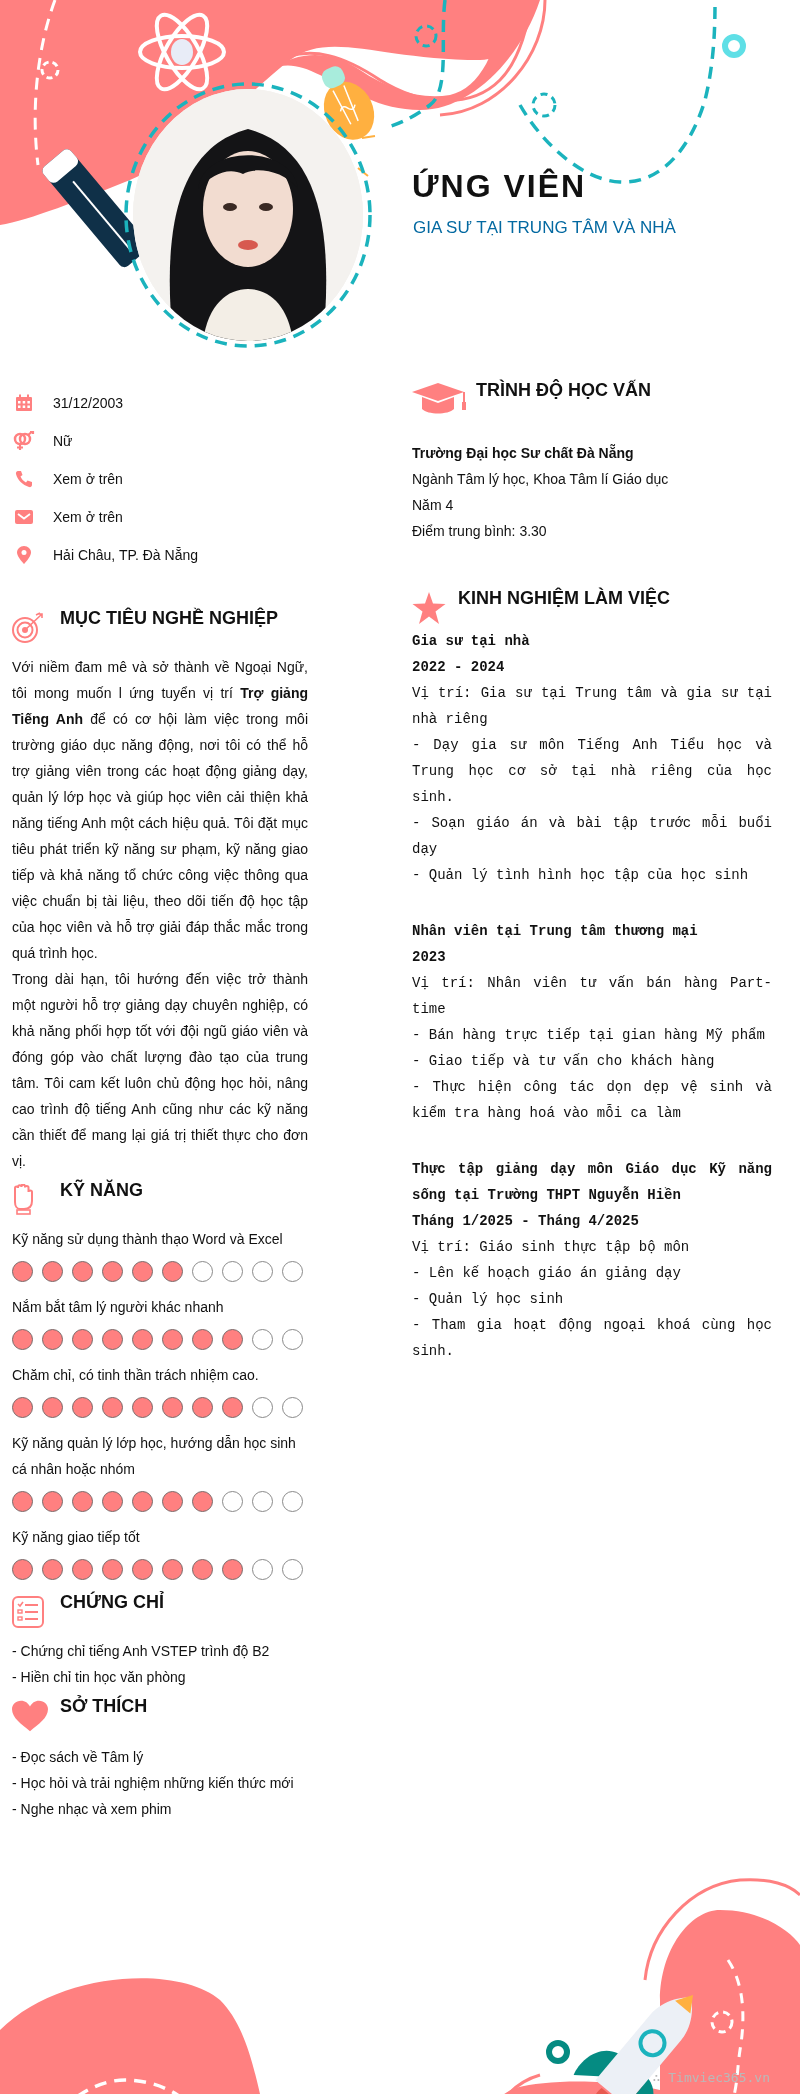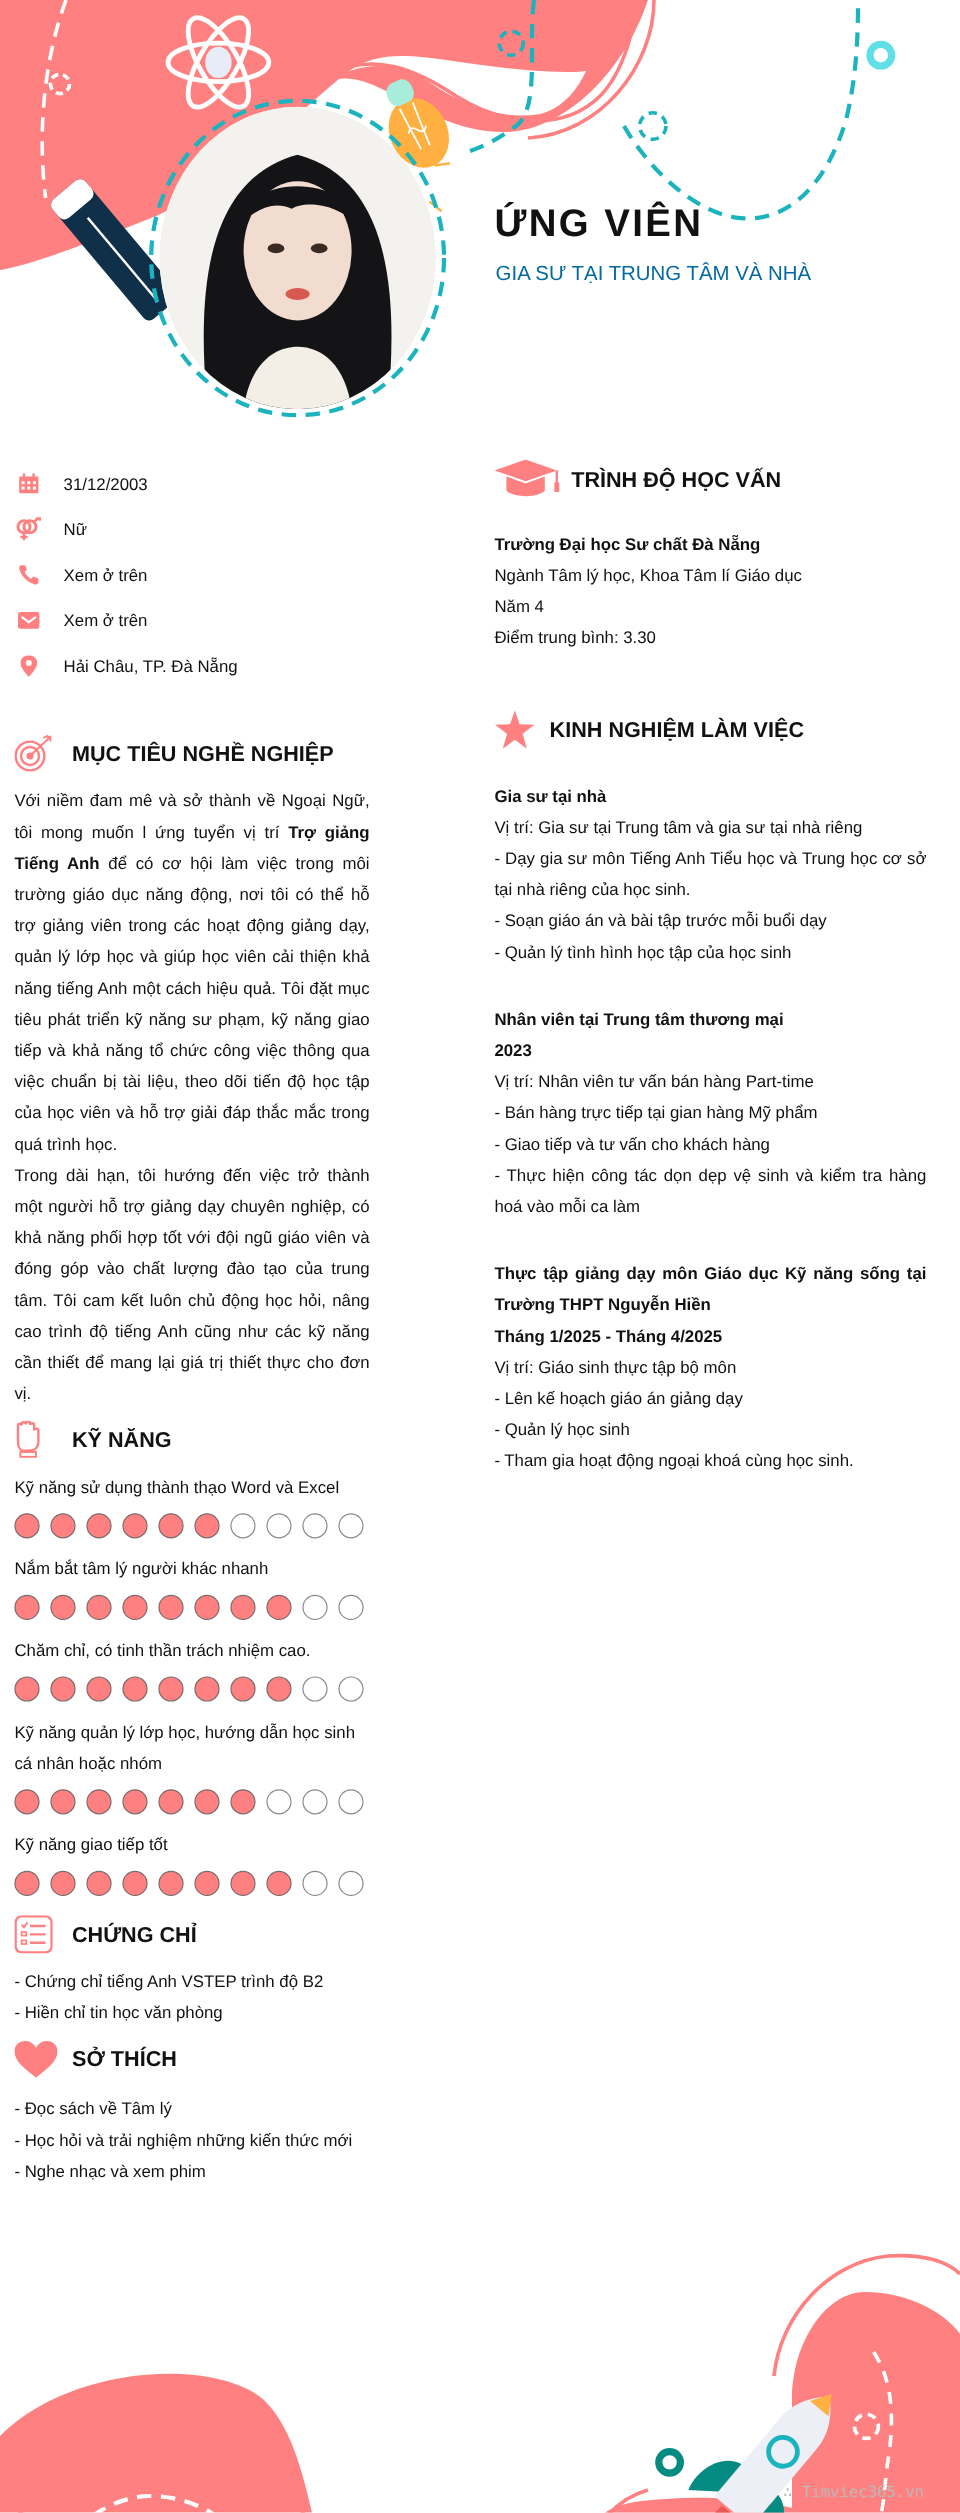--- a/index.html
+++ b/index.html
@@ -16,21 +16,21 @@
   .subtitle { position: absolute; left: 413px; top: 218px; font-size: 17px; color: #0369a1; }
 
   
   .col-left { position: absolute; left: 12px; top: 384px; width: 296px; }
   .col-right { position: absolute; left: 412px; top: 380px; width: 360px; }
 
   .contact { list-style: none; }
   .contact li { display: flex; align-items: center; height: 38px; font-size: 14px; }
   .contact .ic { width: 24px; height: 20px; margin-right: 17px; display: flex; align-items: center; justify-content: center; color: #ff8080; }
 
-  .sec-head { display: flex; align-items: center; height: 40px; }
+  .sec-head { display: flex; height: 40px; }
   .sec-head .ic { width: 36px; margin-right: 12px; display: flex; align-items: center; justify-content: flex-start; }
   .sec-title { font-size: 18px; font-weight: bold; color: #111; }
 
   .para { font-size: 14px; line-height: 26px; text-align: justify; }
   .para b { font-weight: bold; }
 
   .skill-label { font-size: 14px; line-height: 26px; margin-top: 6px; }
   .dots { display: flex; gap: 9px; margin: 9px 0 12px 0; }
   .dot { width: 21px; height: 21px; border-radius: 50%; border: 1.5px solid #8a8a8a; background: #fff; }
   .dot.on { background: #ff8080; border-color: #7a6a6a; }
@@ -318,23 +318,24 @@
 
     <div style="margin-top: 44px;">
       <div class="sec-head">
         <span class="ic" style="width:34px;margin-right:12px;">
           <svg width="34" height="32" viewBox="0 0 34 32">
               <path d="M17,0 L21,11.5 L33.5,12 L23.5,19.5 L27,32 L17,24.5 L7,32 L10.5,19.5 L0.5,12 L13,11.5 Z" fill="#ff8080"></path>
             </svg>
         </span>
         <span class="sec-title">KINH NGHIỆM LÀM VIỆC</span>
       </div>
-      <div id="jobs-list" style="margin-top: 22px;">
+      <div id="jobs-list" style=" font-family: Liberation Mono, monospace;">
           <div class="job">
             <div class="bold">Gia sư tại nhà</div>
+            <div class="bold">2022 - 2024</div>
             <div>Vị trí: Gia sư tại Trung tâm và gia sư tại nhà riêng</div>
             <div>- Dạy gia sư môn Tiếng Anh Tiểu học và Trung học cơ sở tại nhà riêng của học sinh.</div>
             <div>- Soạn giáo án và bài tập trước mỗi buổi dạy</div>
             <div>- Quản lý tình hình học tập của học sinh</div>
           </div>
           <div class="job">
             <div class="bold">Nhân viên tại Trung tâm thương mại</div>
             <div class="bold">2023</div>
             <div>Vị trí: Nhân viên tư vấn bán hàng Part-time</div>
             <div>- Bán hàng trực tiếp tại gian hàng Mỹ phẩm</div>

